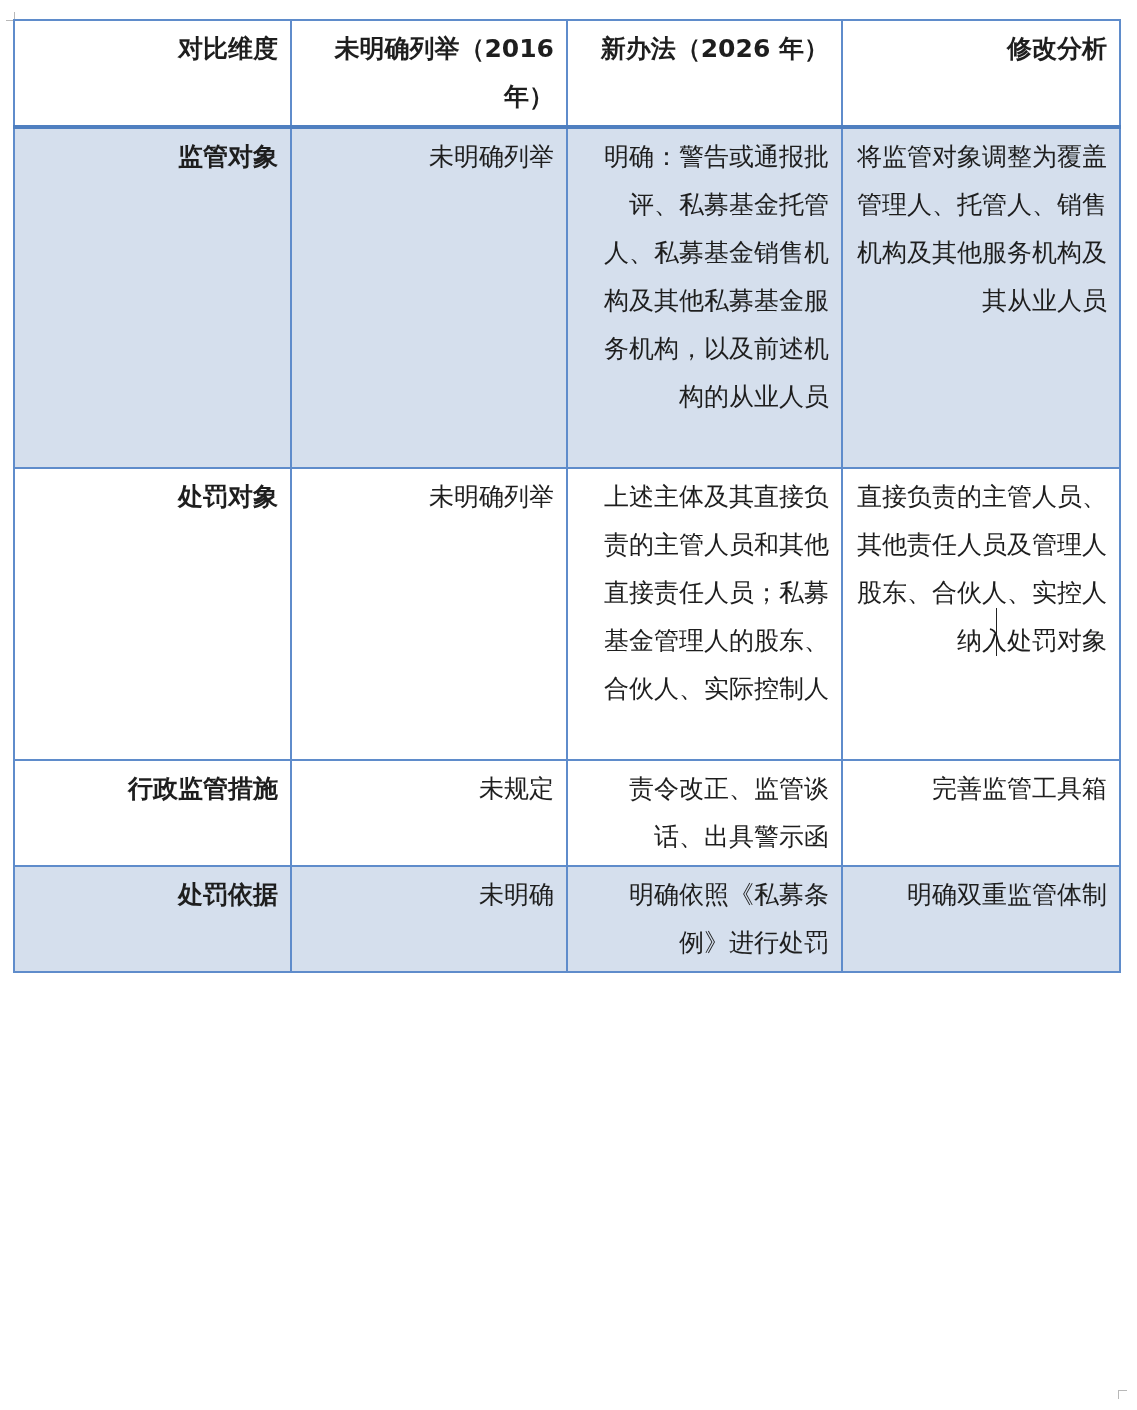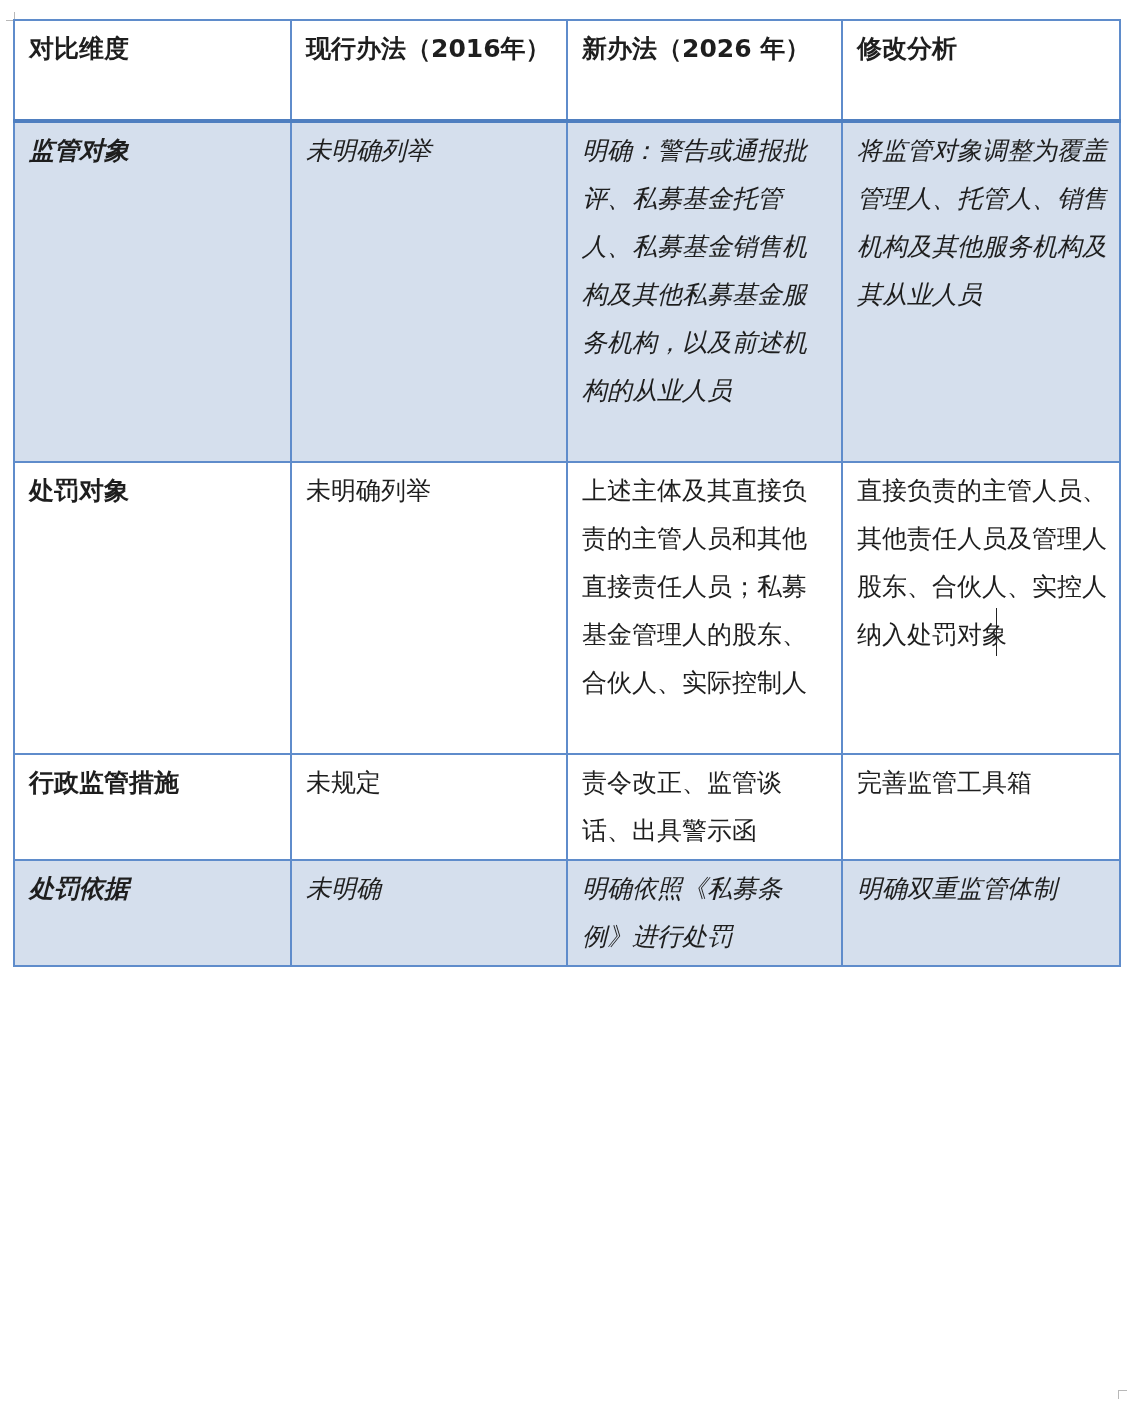--- a/index.html
+++ b/index.html
@@ -40,35 +40,34 @@
       border-collapse: collapse;
       table-layout: fixed;
     }
     table.cmp col.c1 { width: 277px; }
     table.cmp col.c2 { width: 276px; }
     table.cmp col.c3 { width: 275px; }
     table.cmp col.c4 { width: 278px; }
     table.cmp td, table.cmp th {
       border: 2px solid #5f8ccb;
       vertical-align: top;
-      text-align: left;
+      text-align: right;
       padding: 4px 12px 4px 14px;
       font-size: 25px;
       line-height: 48px;
       word-break: break-all;
       font-weight: normal;
     }
     table.cmp thead th {
       font-weight: bold;
       background: #ffffff;
       border-bottom: 4px solid #4f7fc0;
     }
     table.cmp tr.band td {
       background: #d5dfed;
-      font-style: italic;
     }
     table.cmp tr.plain td {
       background: #ffffff;
     }
     table.cmp td.dim {
       font-weight: bold;
     }
     tr.h-head { height: 101px; }
     tr.h-r1 { height: 341px; }
     tr.h-r2 { height: 292px; }
@@ -94,21 +93,21 @@
 <table class="cmp">
   <colgroup>
     <col class="c1">
       <col class="c2">
       <col class="c3">
       <col class="c4">
   </colgroup>
   <thead>
     <tr class="h-head">
       <th>对比维度</th>
-      <th>现行办法（2016年）</th>
+      <th>未明确列举（2016年）</th>
       <th>新办法（2026 年）</th>
       <th>修改分析</th>
     </tr>
   </thead>
   <tbody>
     <tr class="band h-r1">
       <td class="dim">监管对象</td>
       <td>未明确列举</td>
       <td>明确：警告或通报批评、私募基金托管人、私募基金销售机构及其他私募基金服务机构，以及前述机构的从业人员</td>
       <td>将监管对象调整为覆盖管理人、托管人、销售机构及其他服务机构及其从业人员</td>

